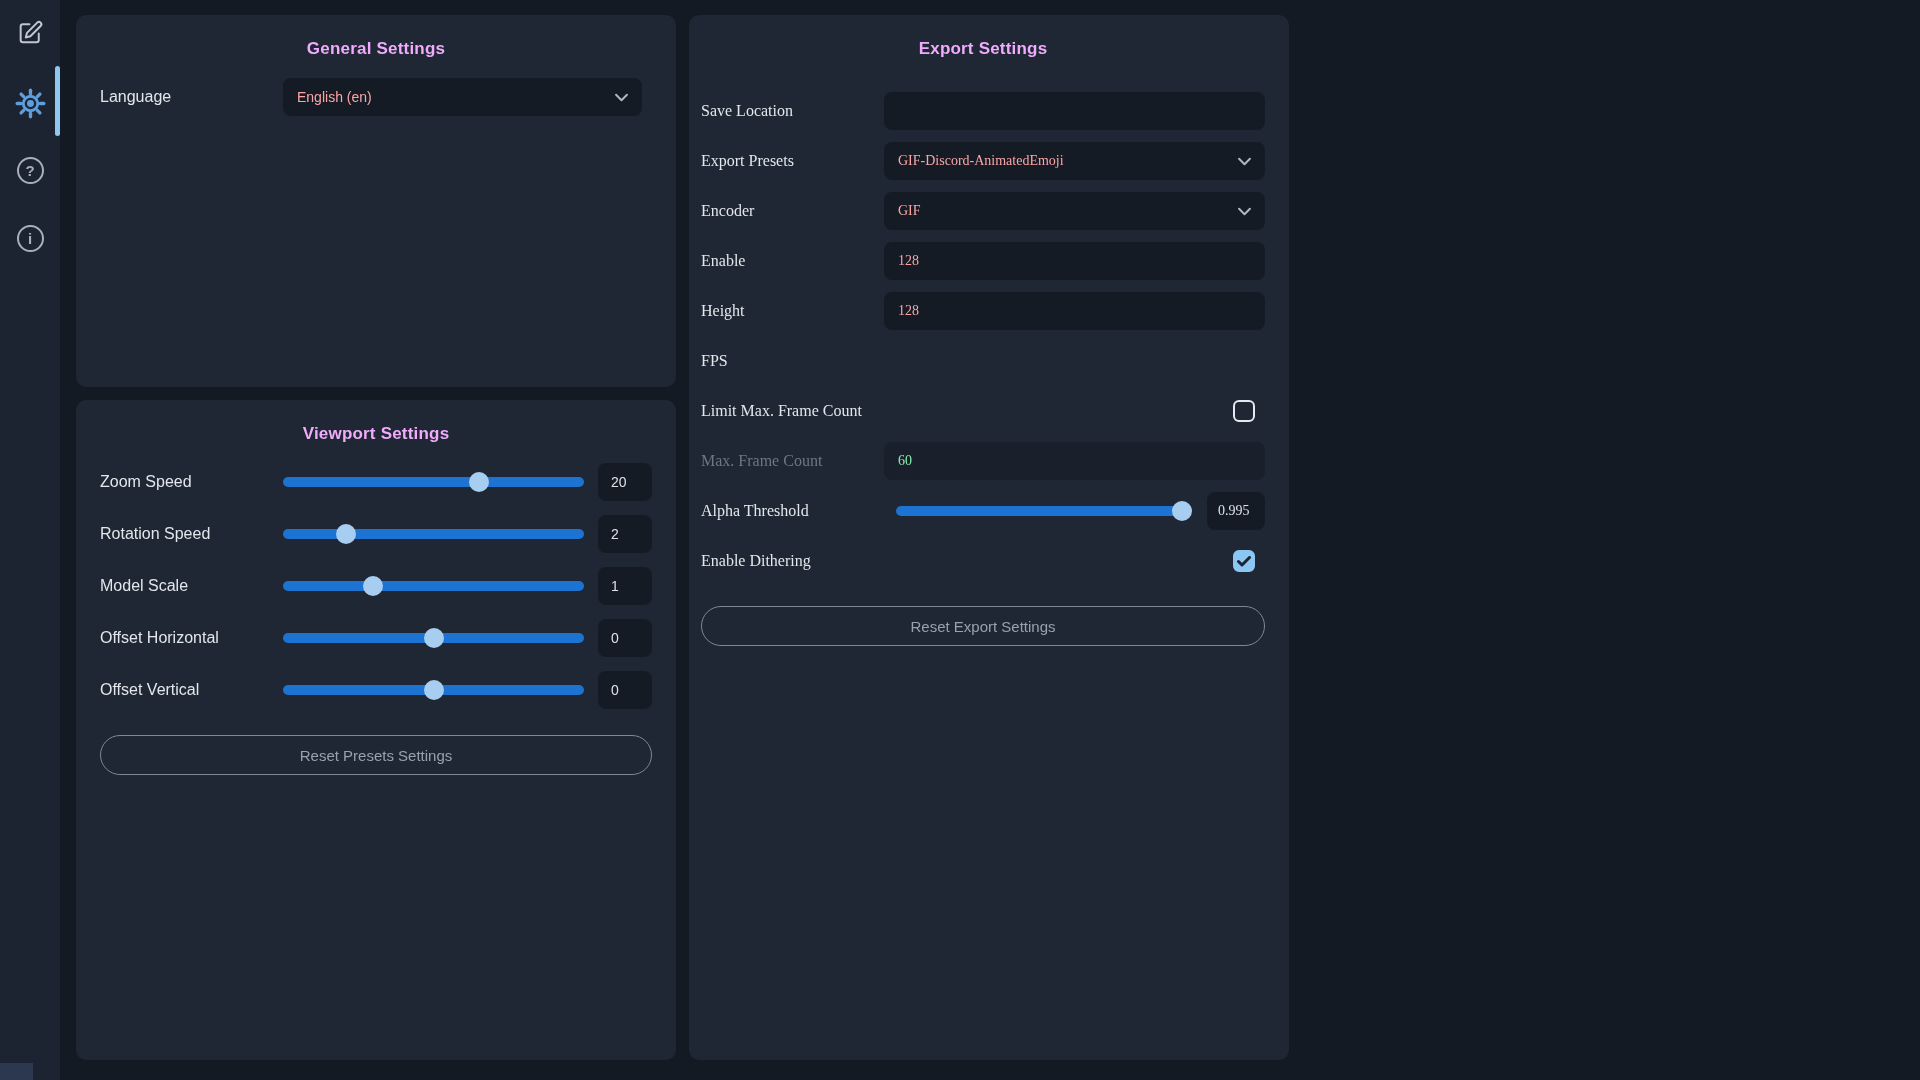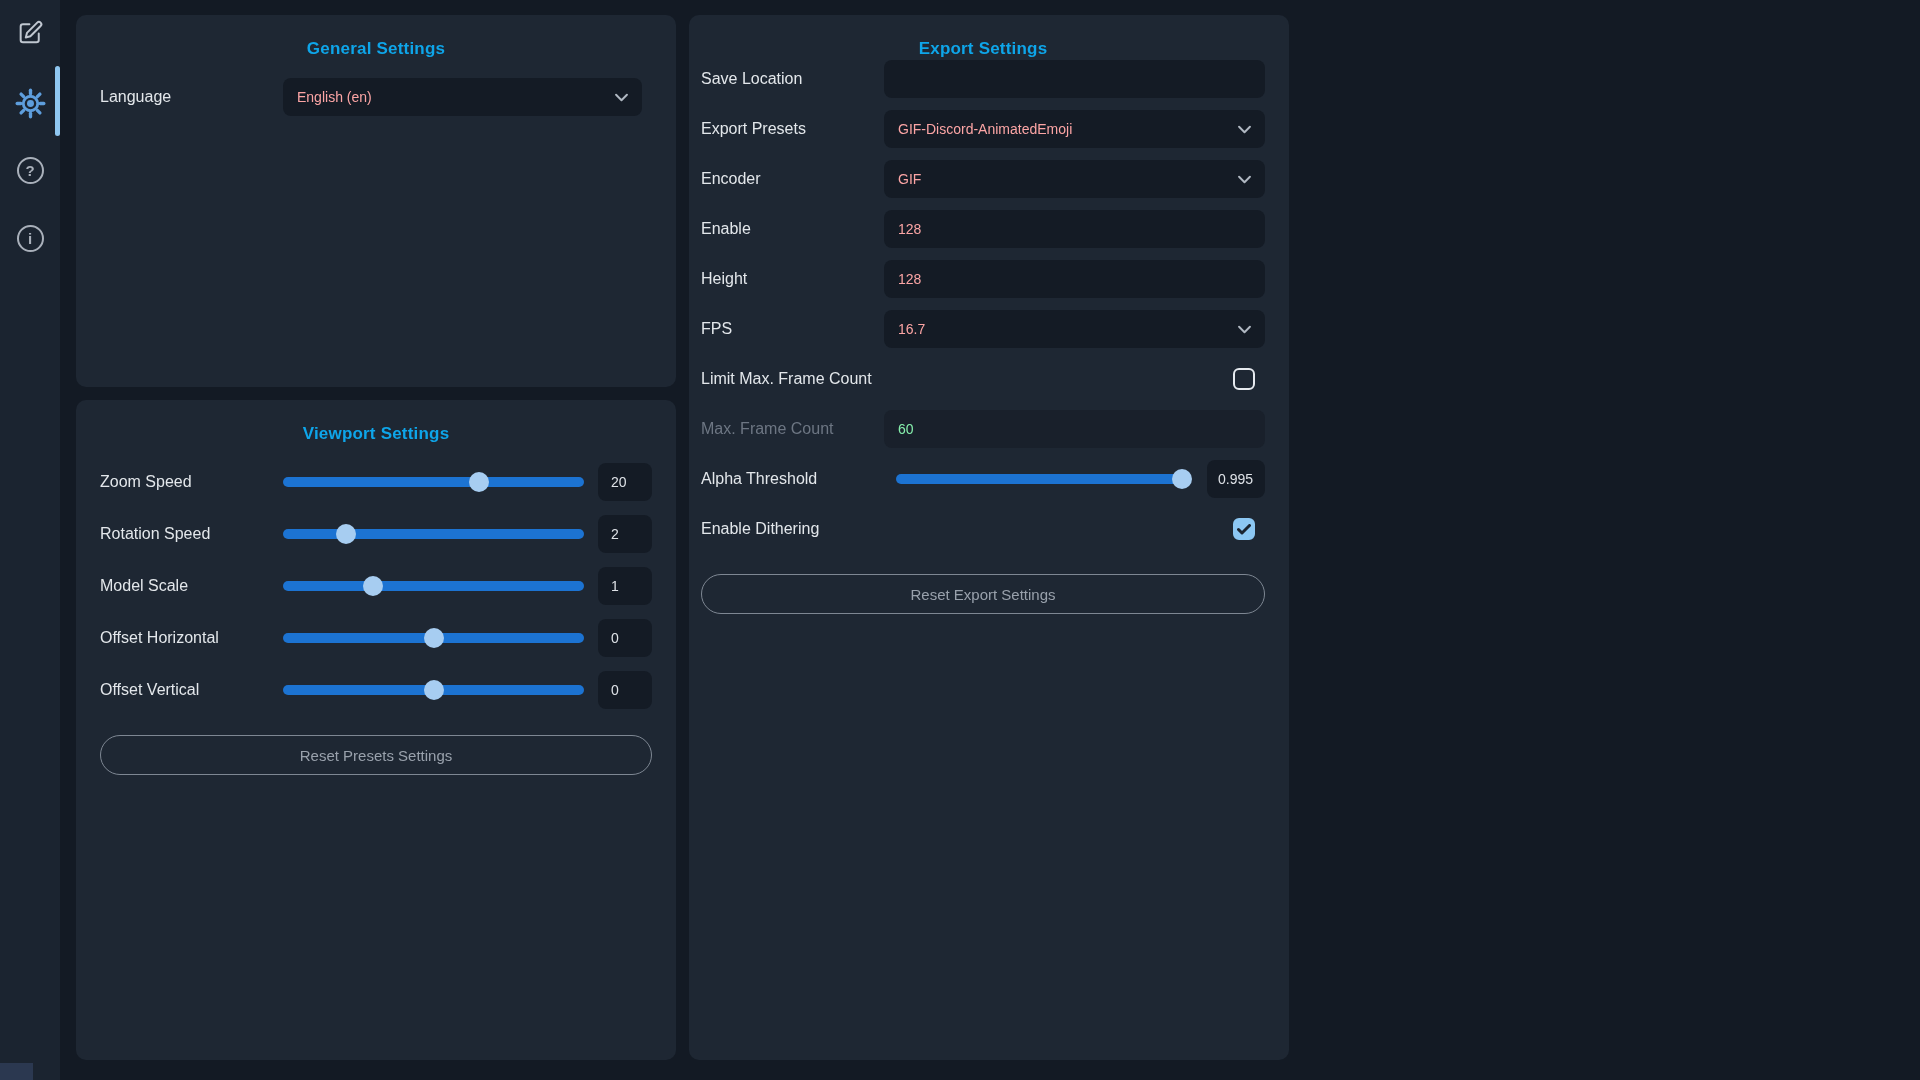--- a/index.html
+++ b/index.html
@@ -12,21 +12,21 @@
   .nav-item { position:absolute; left:0; width:60px; height:50px; display:flex; align-items:center; justify-content:center; cursor:pointer; }
   .active-indicator { position:absolute; left:55px; top:66px; width:5px; height:70px; background:#8fc7f1; border-radius:3px; }
   .circle-icon { width:27px; height:27px; border:2px solid #a9b0ba; border-radius:50%; display:flex; align-items:center; justify-content:center; color:#a9b0ba; font-size:15px; font-weight:600; }
   .sidebar-corner { position:absolute; left:0; bottom:0; width:33px; height:17px; background:#2b3850; }
 
   
   .panel { position:absolute; background:#1e2733; border-radius:10px; padding:0 24px; }
   #panel-general  { left:76px;  top:15px;  width:600px; height:372px; }
   #panel-viewport { left:76px;  top:400px; width:600px; height:660px; }
   #panel-export   { left:689px; top:15px;  width:600px; height:1045px;padding-left:12px; }
-  .panel-title { text-align:center; padding-top:24px; font-size:17px; color:#0ea5e9; letter-spacing:.2px; }
+  .panel-title { text-align:center; padding-top:24px; font-size:17px; color:#f0abfc; letter-spacing:.2px; }
 
   .row { display:flex; align-items:center; height:38px; margin-bottom:12px;gap:17px; }
   .label { width:166px; flex-shrink:0; font-size:16px; color:#e3e7eb; }
   .control { flex:1; display:flex; align-items:center; }
 
   .field, .select { flex:1; height:38px; background:#141b25; border-radius:8px; display:flex; align-items:center; padding:0 14px; font-size:14px; color:#fca5a5; }
   .select { justify-content:space-between; cursor:pointer; }
   .chevron { width:13px; height:9px; flex-shrink:0; margin-left:8px; }
 
   
@@ -49,21 +49,21 @@
 
   
   .reset-btn { display:block; width:100%; height:40px; background:transparent; border:1.5px solid #7e8793; border-radius:20px; color:#99a1ac; font-size:15px; font-family:inherit; cursor:pointer; }
 
   
   #panel-viewport .row { margin-bottom:14px; }
   #panel-viewport .rows { margin-top:19px; }
   #panel-viewport .reset-btn { margin-top:26px; }
 
   
-  #panel-export .rows { margin-top:1px; }
+  #panel-export .rows { margin-top:33px;font-family:Liberation Serif, serif; }
   #panel-export .reset-btn { margin-top:26px; }
   .alpha-slider { margin-left:12px; }
   .alpha-value { width:58px; margin-left:16px; padding-left:11px; }
 
   #panel-general .rows { margin-top:19px; }
   #panel-general .select { margin-right:10px; }
 </style>
 </head>
 <body>
 
@@ -235,28 +235,20 @@
 
       <div class="row">
         <span class="label">Height</span>
         <div class="control">
           <div class="field">128</div>
         </div>
       </div>
 
       <div class="row">
         <span class="label">FPS</span>
-        <div class="control">
-          <div class="select">
-            <span>16.7</span>
-            <svg class="chevron" viewBox="0 0 12 8" fill="none" stroke="#b0b8c2" stroke-width="1.8" stroke-linecap="round" stroke-linejoin="round">
-                <path d="M1 1.5 L6 6.5 L11 1.5"></path>
-              </svg>
-          </div>
-        </div>
       </div>
 
       <div class="row check-row">
         <span class="label">Limit Max. Frame Count</span>
         <div class="checkbox">
           
         </div>
       </div>
 
       <div class="row disabled">

